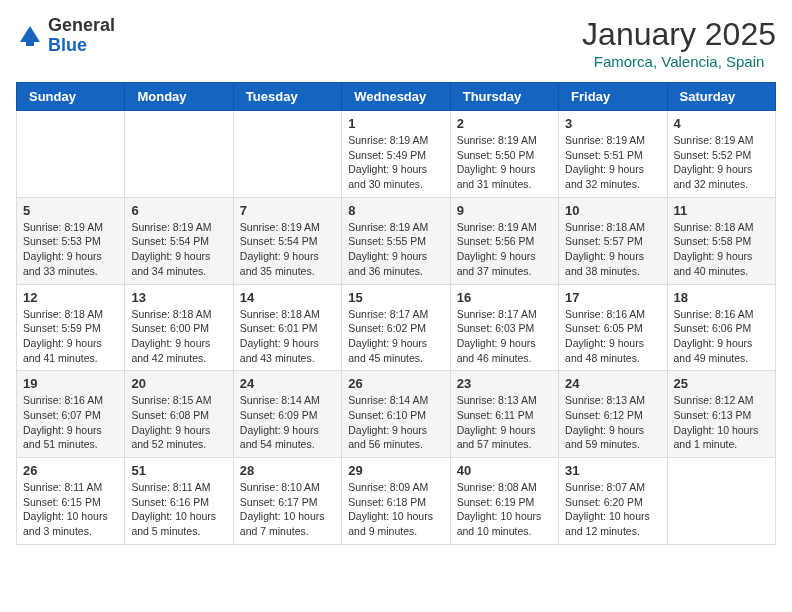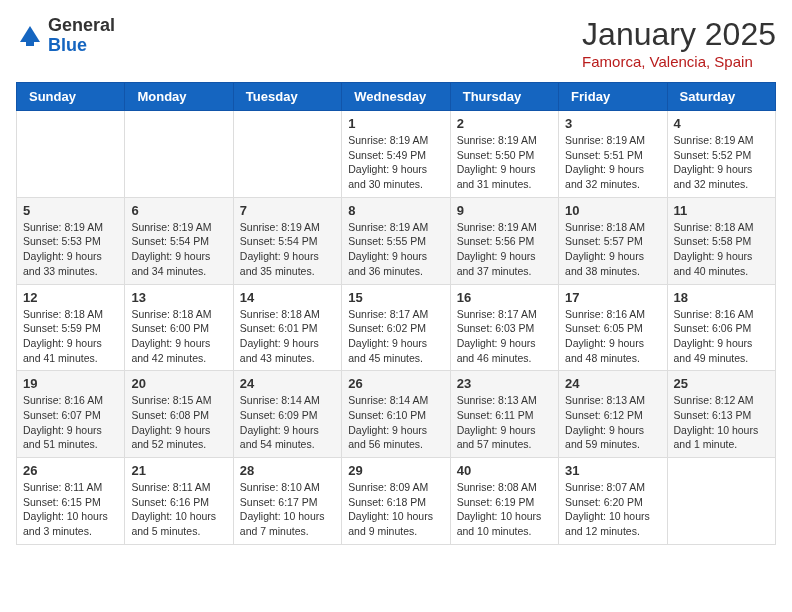--- a/index.html
+++ b/index.html
@@ -27,30 +27,30 @@
       font-weight: bold;
       line-height: 1.1;
     }
     .logo-general { color: #333; }
     .logo-blue { color: #1565c0; }
     .logo-icon {
       width: 28px;
       height: 28px;
     }
     .title-block {
-      text-align: left;
+      text-align: center;
     }
     .month-title {
       font-size: 32px;
       font-weight: normal;
       color: #333;
     }
     .location {
       font-size: 15px;
-      color: #b91c1c;
+      color: #0f766e;
     }
     .calendar {
       width: 100%;
       border-collapse: collapse;
       border: 1px solid #ccc;
     }
     .calendar th {
       background-color: #1565c0;
       color: #fff;
       text-align: left;
@@ -306,21 +306,21 @@
       </tr>
       <tr>
         <td>
           <span class="day-num">26</span>
           <div class="day-info" style="white-space: pre-line;">Sunrise: 8:11 AM
 Sunset: 6:15 PM
 Daylight: 10 hours
 and 3 minutes.</div>
         </td>
         <td>
-          <span class="day-num">21</span>
+          <span class="day-num">51</span>
           <div class="day-info" style="white-space: pre-line;">Sunrise: 8:11 AM
 Sunset: 6:16 PM
 Daylight: 10 hours
 and 5 minutes.</div>
         </td>
         <td>
           <span class="day-num">28</span>
           <div class="day-info" style="white-space: pre-line;">Sunrise: 8:10 AM
 Sunset: 6:17 PM
 Daylight: 10 hours

